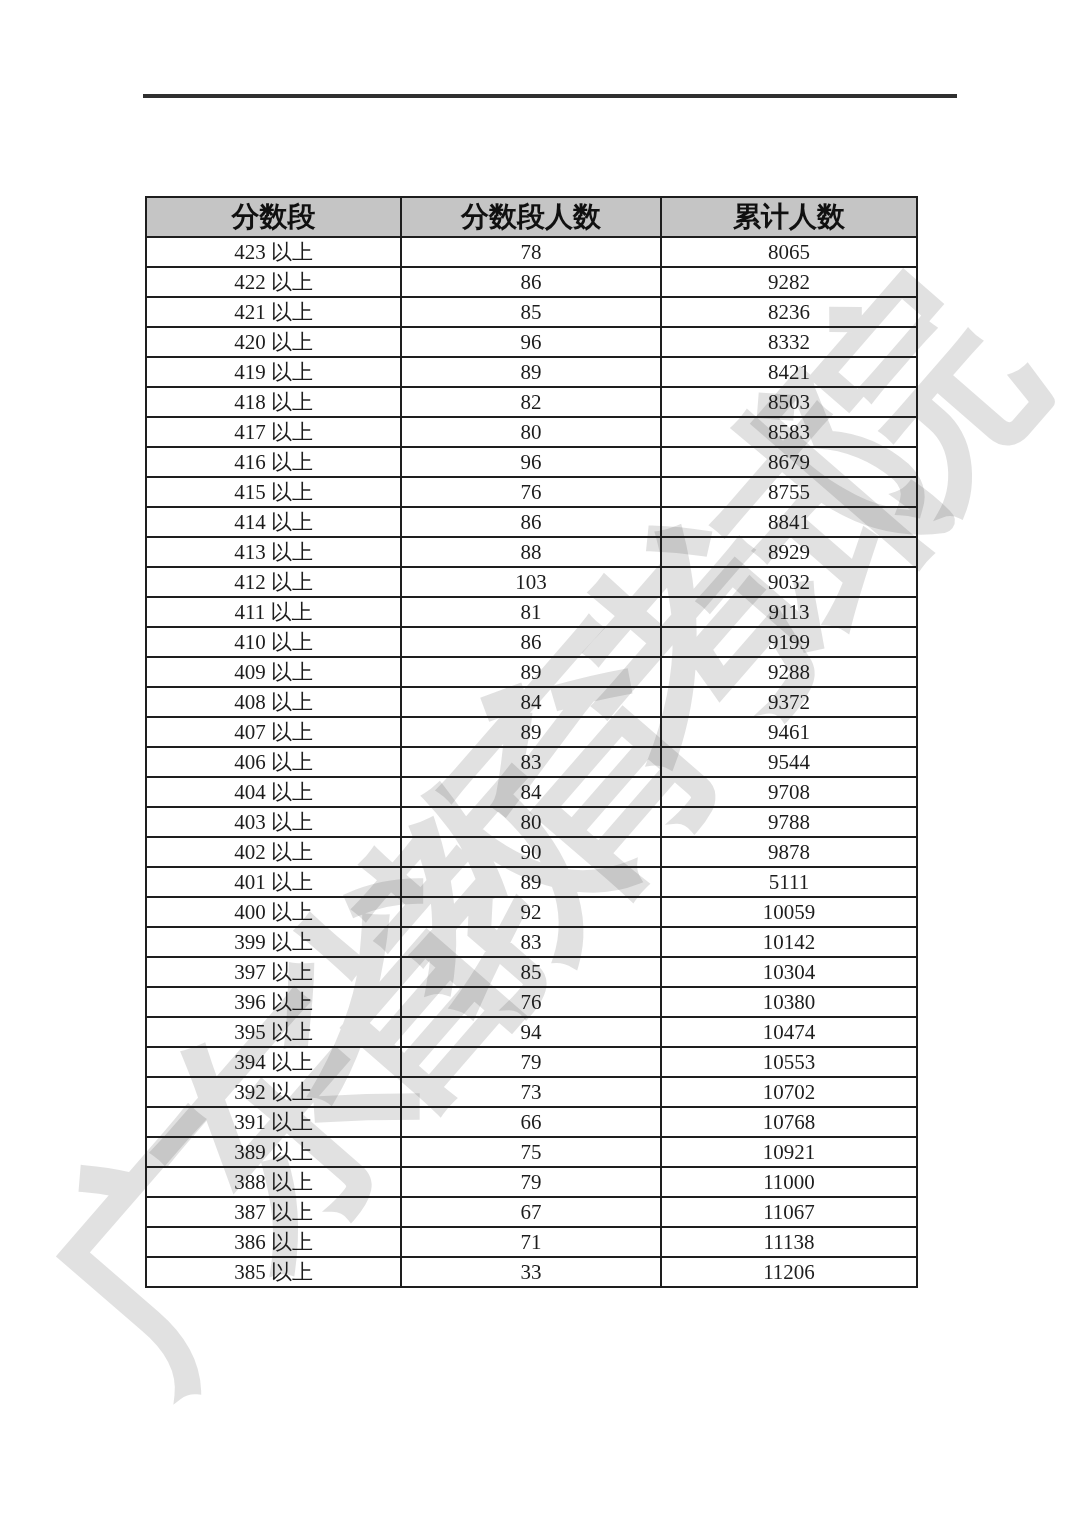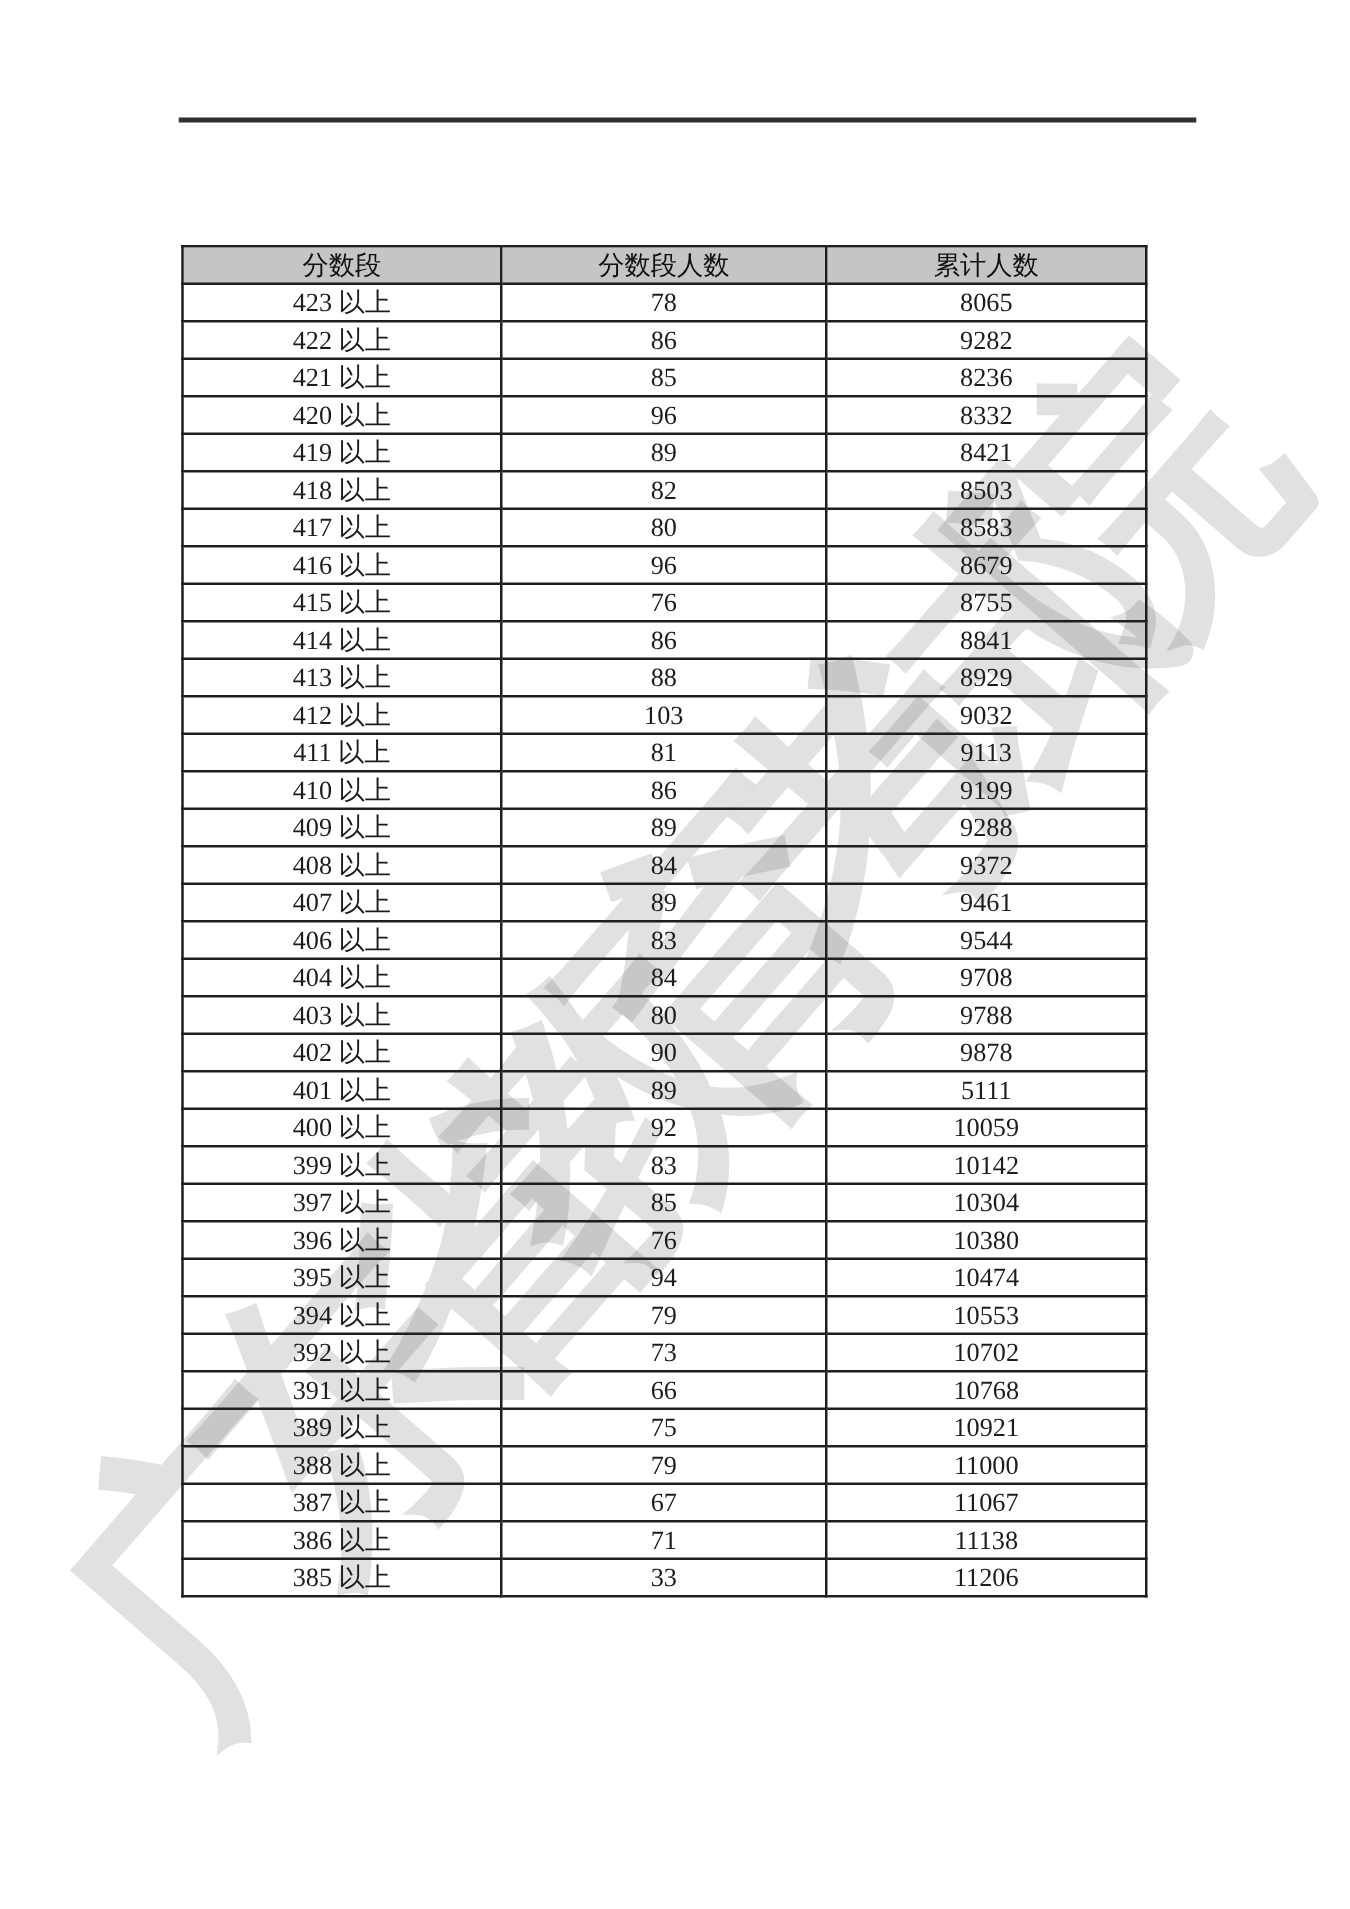--- a/index.html
+++ b/index.html
@@ -46,22 +46,22 @@
   .score-table th, .score-table td {
     border: 2px solid #1e1e1e;
     text-align: center;
     vertical-align: middle;
     padding: 0;
     overflow: hidden;
   }
   .score-table th {
     height: 26px;
     background: #c5c5c5;
-    font-size: 21px;
-    font-weight: normal;
+    font-size: 28px;
+    font-weight: bold;
     color: #101010;
   }
   .score-table td {
     height: 25.2px;
     font-size: 21px;
     color: #1c1c1c;
     background: transparent;
   }
 </style>
 </head>

